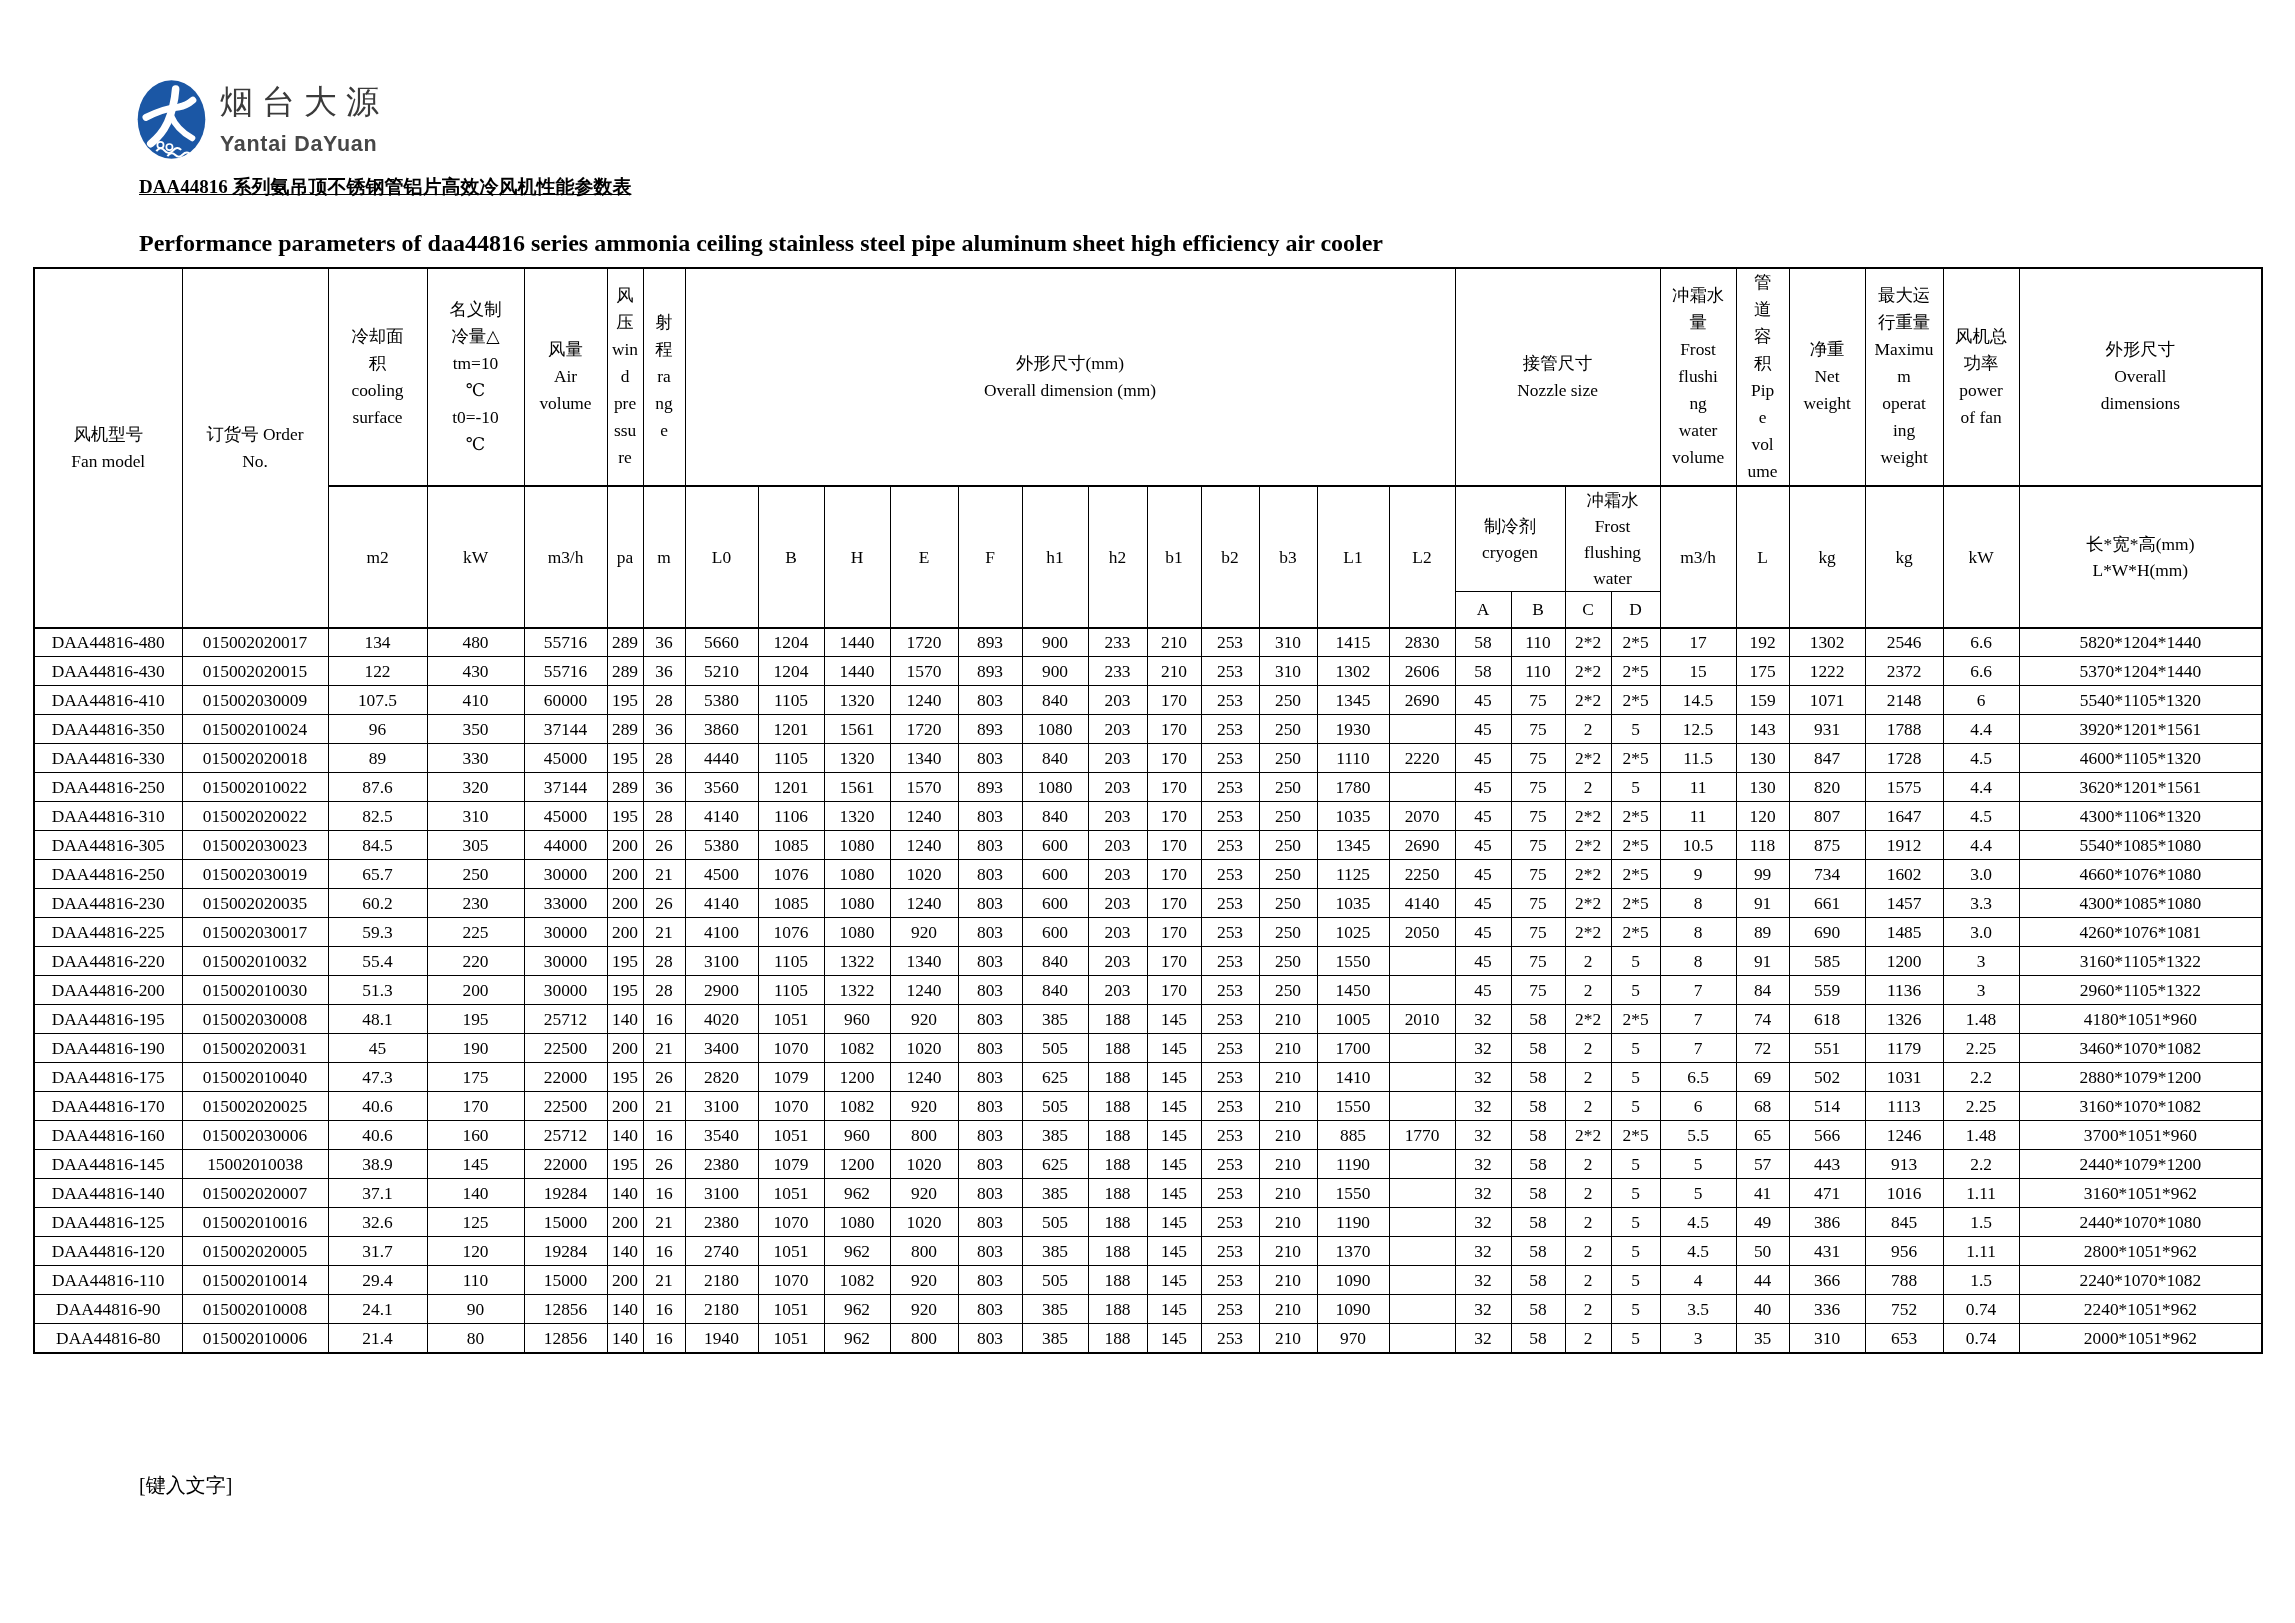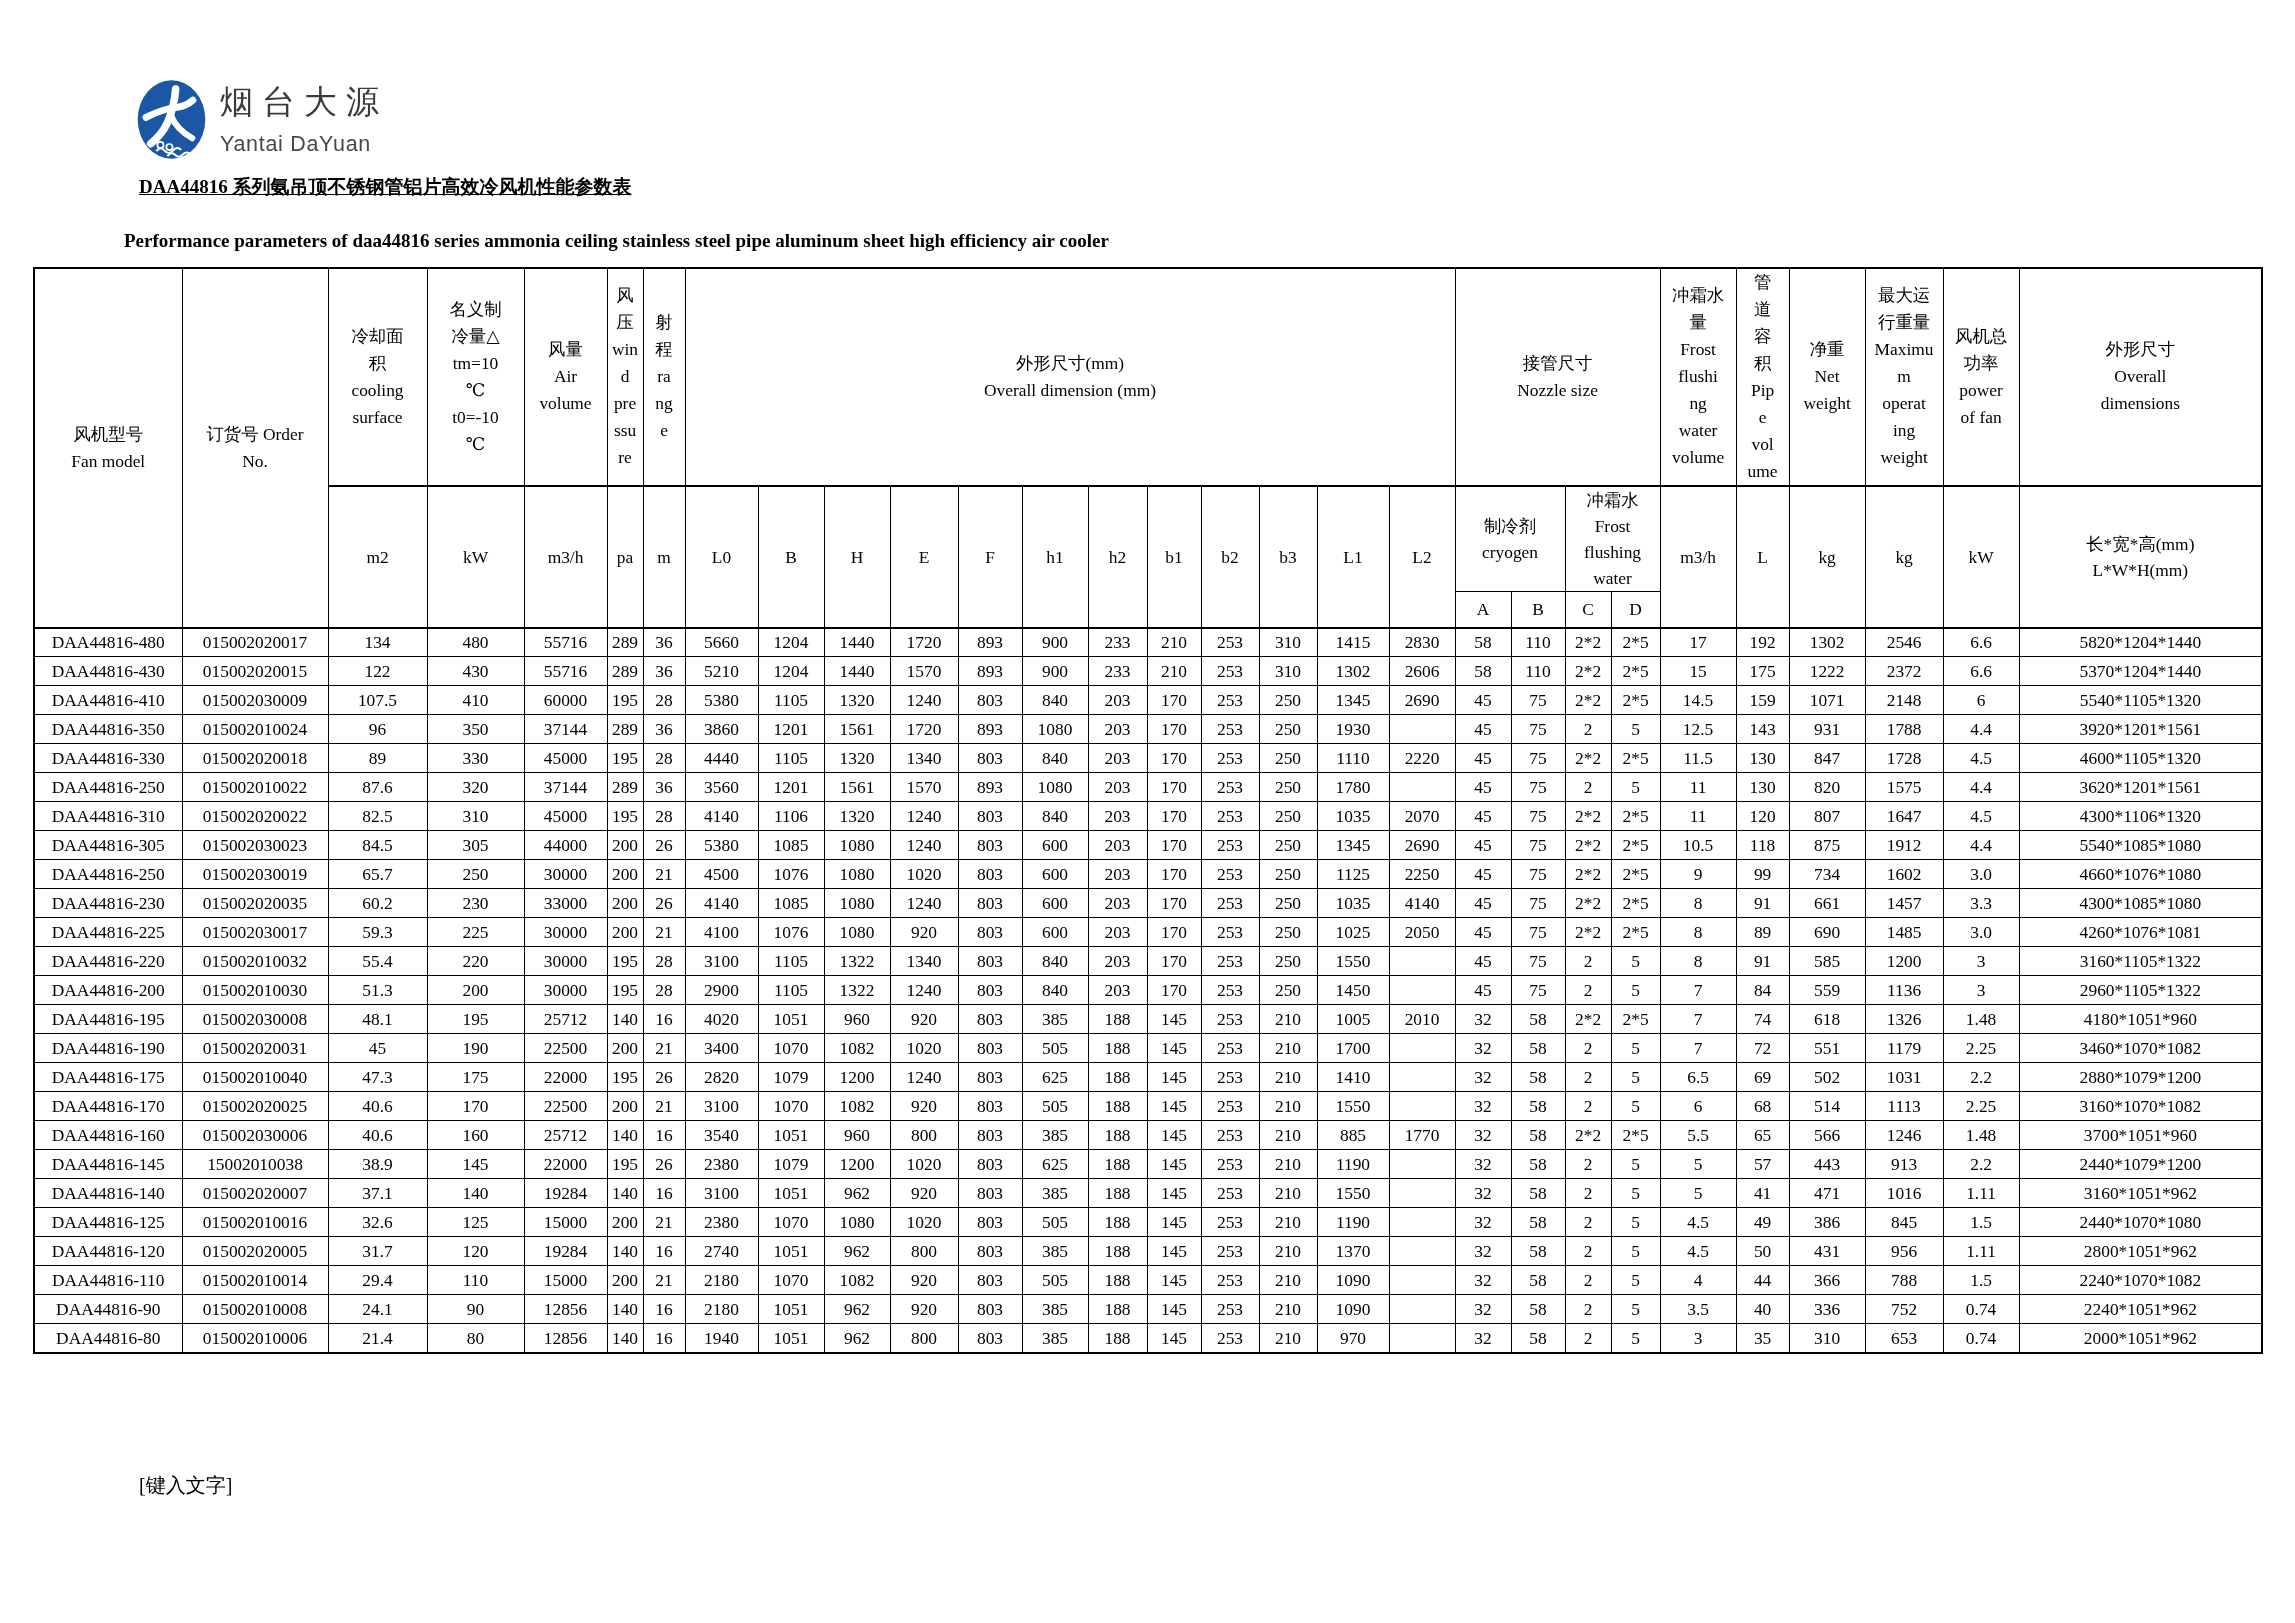--- a/index.html
+++ b/index.html
@@ -9,27 +9,27 @@
     font-family:"Liberation Serif","DejaVu Serif",serif; color:#000;
   }
   .logo-wrap { position:absolute; left:137px; top:79px; width:430px; height:90px; }
   .logo-icon { position:absolute; left:0; top:0; }
   .logo-cn {
     position:absolute; left:83px; top:1.4px; font-family:"Liberation Sans","DejaVu Sans",sans-serif;
     font-weight:normal; font-size:33px; color:#3b3b3b; letter-spacing:9px; white-space:nowrap;
   }
   .logo-en {
     position:absolute; left:83px; top:53px; font-family:"Liberation Sans","DejaVu Sans",sans-serif;
-    font-weight:normal; font-size:21.5px; color:#474747; letter-spacing:0.7px; white-space:nowrap;
+    font-weight:bold; font-size:21.5px; color:#474747; letter-spacing:0.7px; white-space:nowrap;
   }
   .doc-title {
     position:absolute; left:139px; top:174px; font-size:19px; font-weight:bold; white-space:nowrap;text-decoration:underline;
   }
   .doc-subtitle {
-    position:absolute; left:124px; top:230px; font-size:19px; font-weight:bold; white-space:nowrap;
+    position:absolute; left:139px; top:230px; font-size:24px; font-weight:bold; white-space:nowrap;
   }
   .footer-text { position:absolute; left:139px; top:1472px; font-size:20px;text-align:center; }
 
   table.spec {
     position:absolute; left:33px; top:267px; width:2230px;
     border-collapse:collapse; table-layout:fixed; border:2.1px solid #000;
   }
   table.spec th, table.spec td {
     border:0.7px solid #000; border-top-width:1.4px; border-bottom-width:1.4px;
     text-align:center; vertical-align:middle; font-weight:normal;

